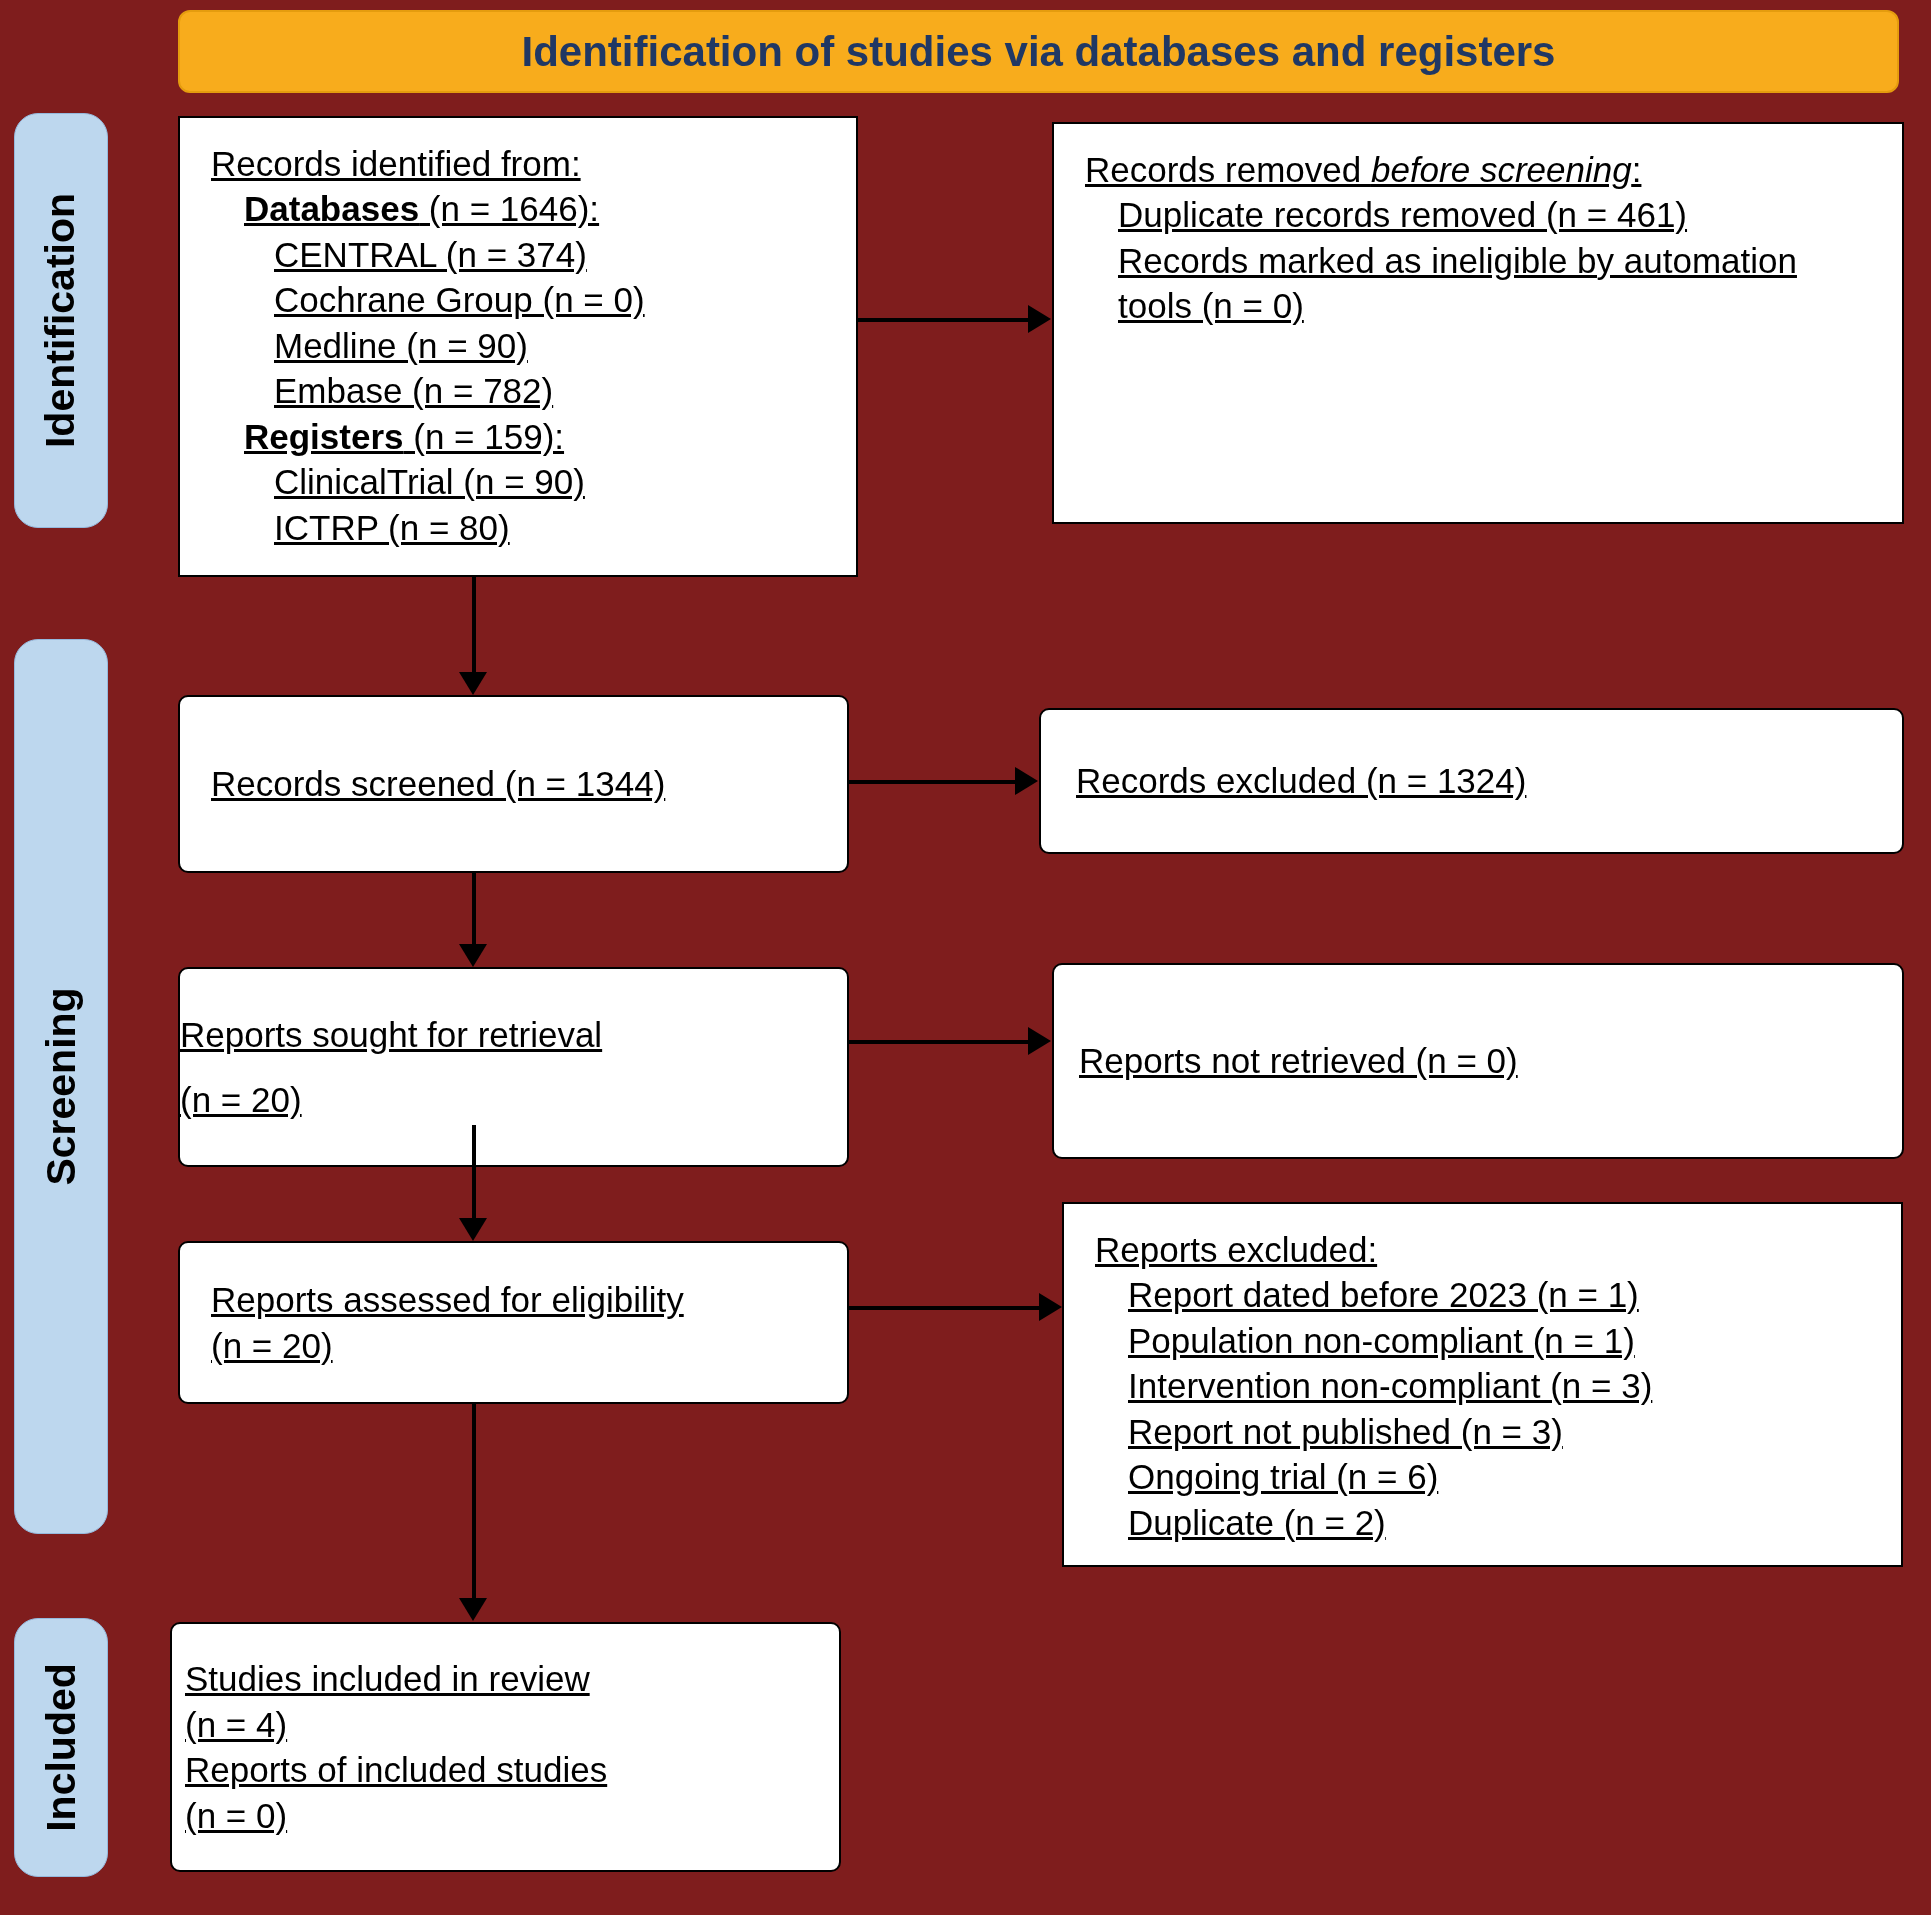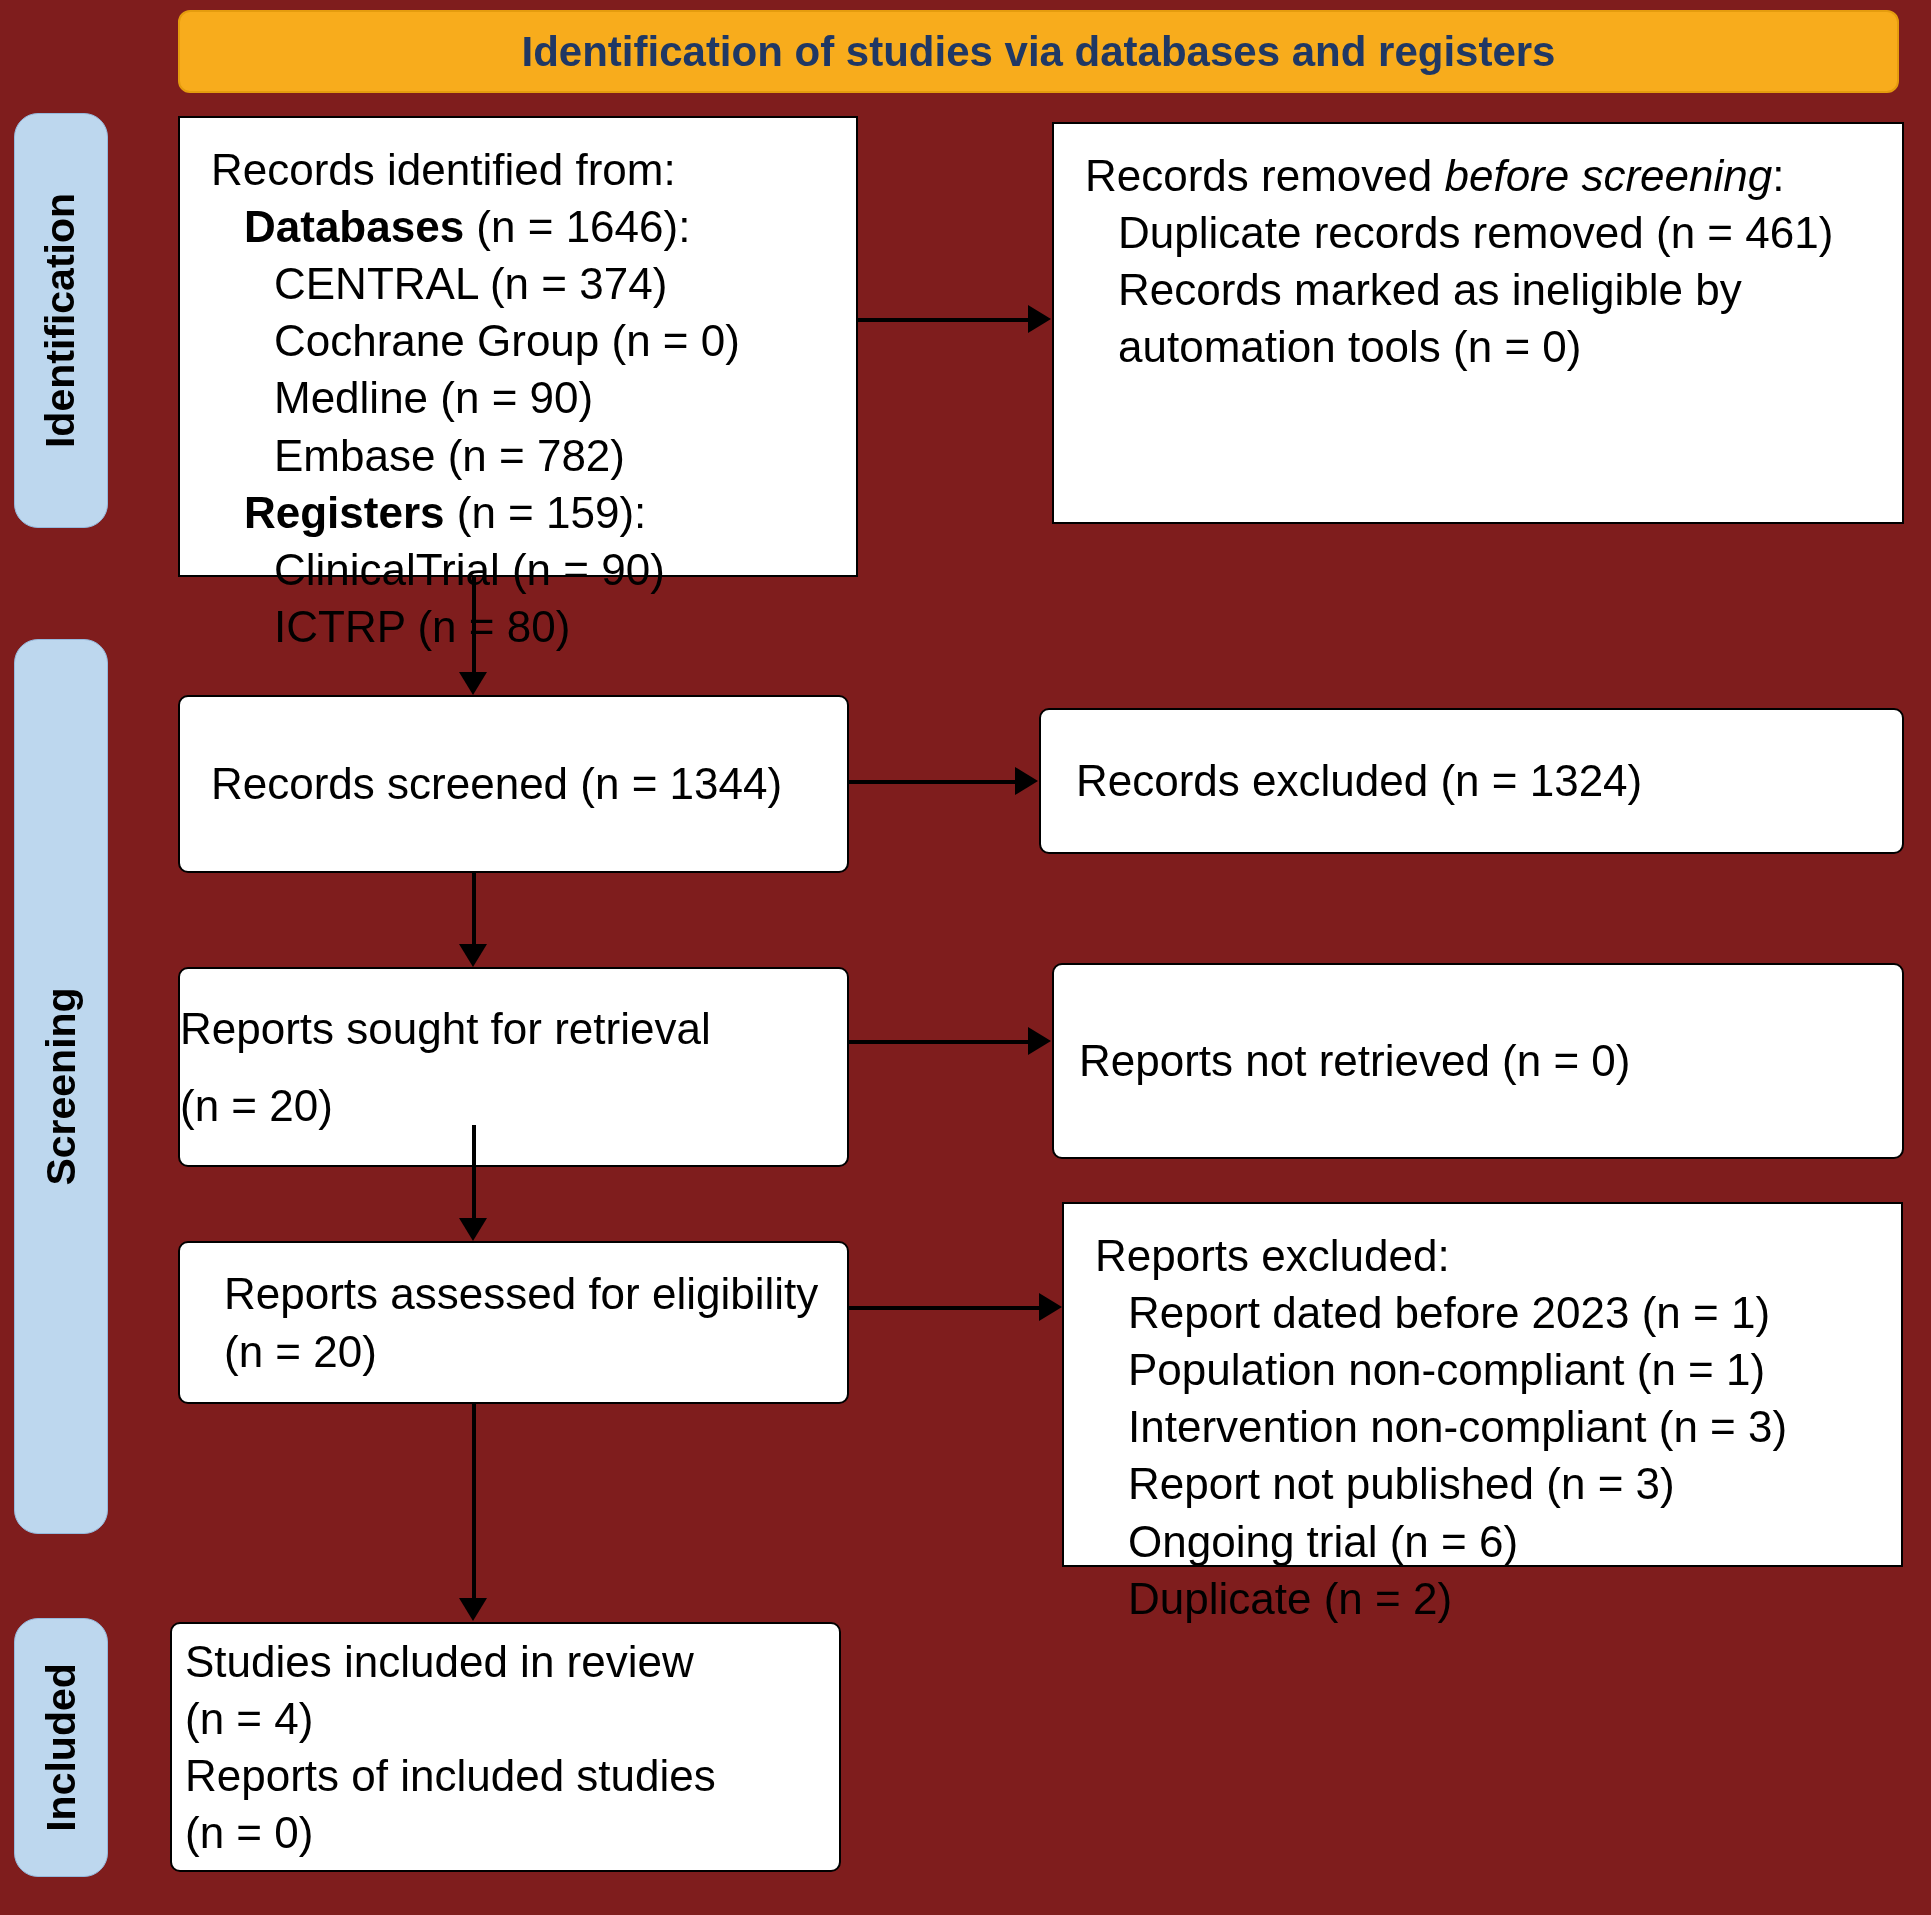--- a/index.html
+++ b/index.html
@@ -35,22 +35,23 @@
     transform: rotate(-90deg);
     white-space: nowrap;
     font-size: 41px;
     font-weight: bold;
     color: #000000;
   }
   .box {
     position: absolute;
     background: var(--box-bg, #ffffff);
     border: 2.6px solid var(--box-border, #000000);
-    font-size: 44px;
+    font-size: 35px;
     line-height: 1.3;
+    text-decoration: underline;
   }
   .pad { padding: 22.6px 31px; }
   .vcenter { display: flex; flex-direction: column; justify-content: center; border-radius: 10px; }
   .indent-1 { padding-left: 33px; }
   .indent-2 { padding-left: 63px; }
   .bold { font-weight: bold; }
   .italic { font-style: italic; }
   .shaft-v { position: absolute; width: 3.5px; background: var(--arrow, #000000); }
   .shaft-h { position: absolute; height: 3.5px; background: var(--arrow, #000000); }
   .head-down {
@@ -119,21 +120,21 @@
 
   <div class="box vcenter" style="left:178px; top:967px; width:671px; height:200px; gap:20px;">
     <div>Reports sought for retrieval</div>
     <div>(n = 20)</div>
   </div>
 
   <div class="box vcenter" style="left:1052px; top:963px; width:852px; height:196px; padding-left:25px;">
     <div>Reports not retrieved (n = 0)</div>
   </div>
 
-  <div class="box vcenter" style="left:178px; top:1241px; width:671px; height:163px; padding-left:44px;">
+  <div class="box vcenter" style="left:178px; top:1241px; width:671px; height:163px; padding-left:31px;">
     <div>Reports assessed for eligibility</div>
     <div>(n = 20)</div>
   </div>
 
   <div class="box pad" style="left:1062px; top:1202px; width:841px; height:365px;">
     <div>Reports excluded:</div>
     <div class="indent-1">Report dated before 2023 (n = 1)</div>
     <div class="indent-1">Population non-compliant (n = 1)</div>
     <div class="indent-1">Intervention non-compliant (n = 3)</div>
     <div class="indent-1">Report not published (n = 3)</div>

